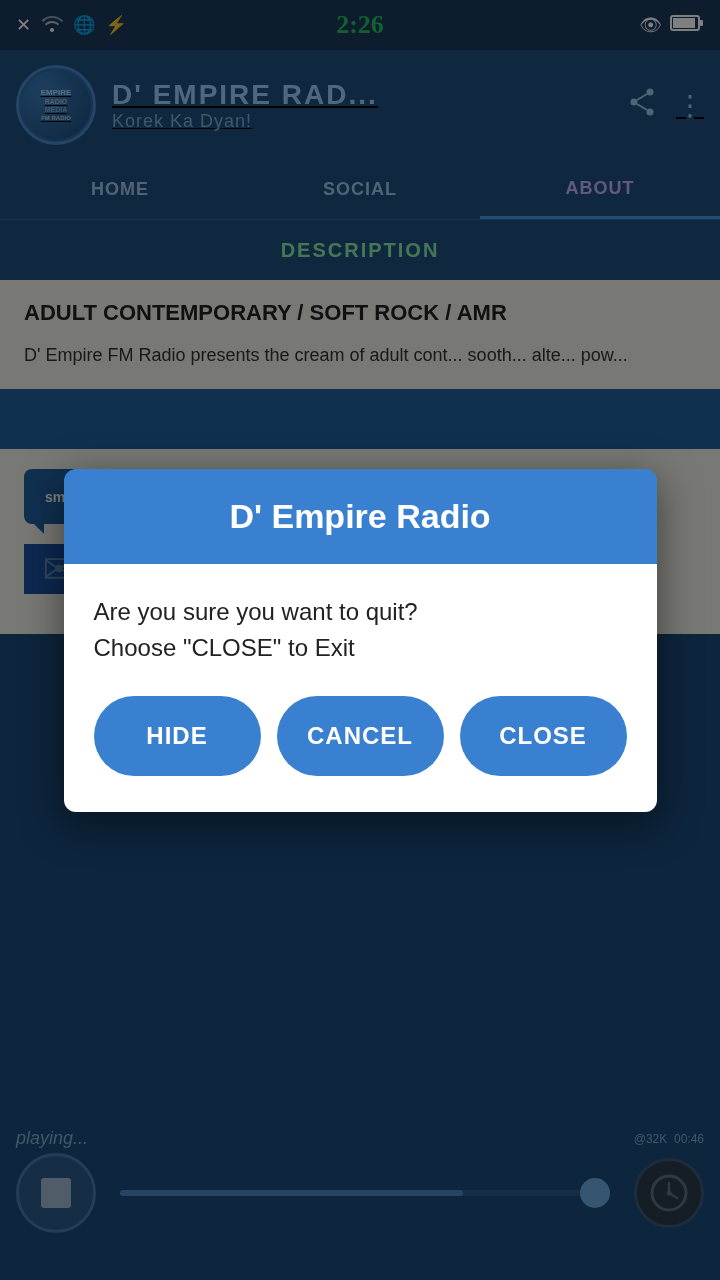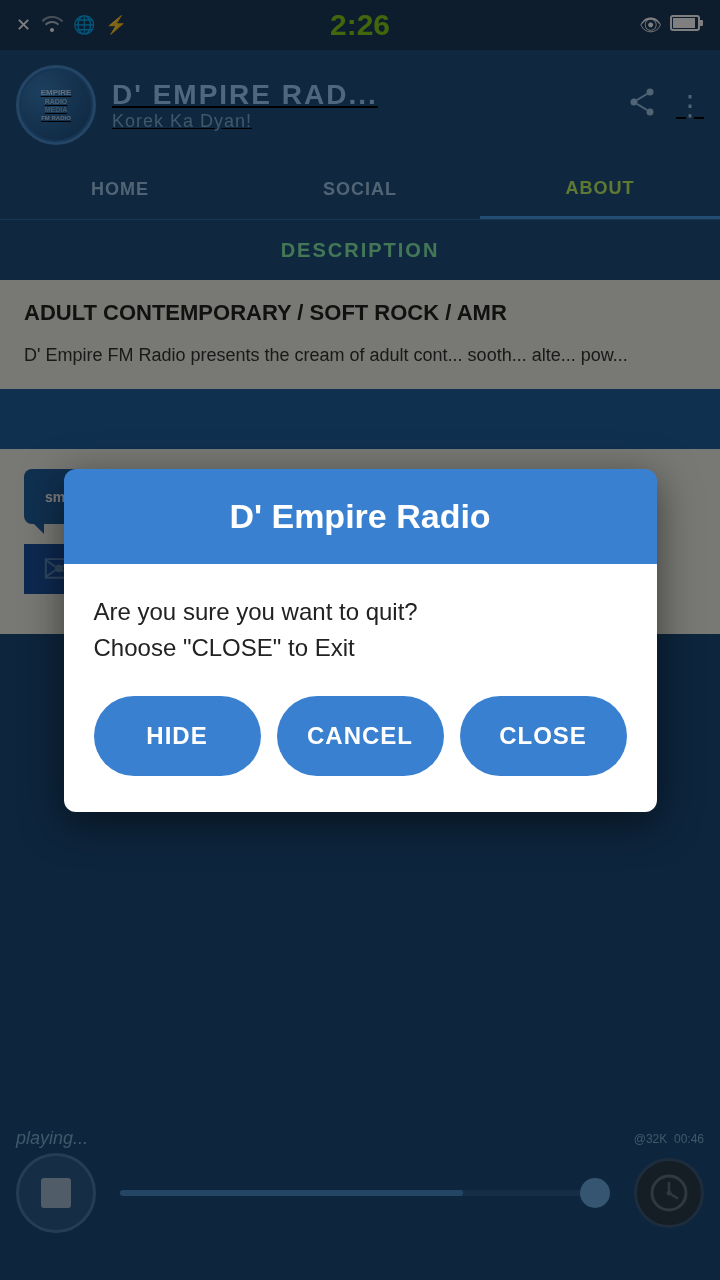--- a/index.html
+++ b/index.html
@@ -27,23 +27,24 @@
     }
     .status-bar-left {
       display: flex;
       align-items: center;
       gap: 10px;
     }
     .status-bar-center {
       position: absolute;
       left: 50%;
       transform: translateX(-50%);
-      color: #84cc16;
-      font-size: 30px;
-      font-weight: bold;
+      color: #22c55e;
+      font-size: 26px;
+      font-weight: bold;
+      font-family: Liberation Serif, serif;
     }
     .status-bar-right {
       display: flex;
       align-items: center;
       gap: 8px;
     }
     .status-icon {
       color: white;
       font-size: 18px;
     }
@@ -126,21 +127,21 @@
       display: flex;
       align-items: center;
       justify-content: center;
       color: #a0c8e8;
       font-size: 18px;
       font-weight: bold;
       letter-spacing: 1px;
       cursor: pointer;
     }
     .nav-tab.active {
-      color: #bef264;
+      color: #c4b5fd;
       border-bottom: 3px solid #4a9ae8;
     }
 
     
     .main-content {
       width: 100%;
       background: #f0f0e8;
       padding: 0;
       position: relative;
     }

